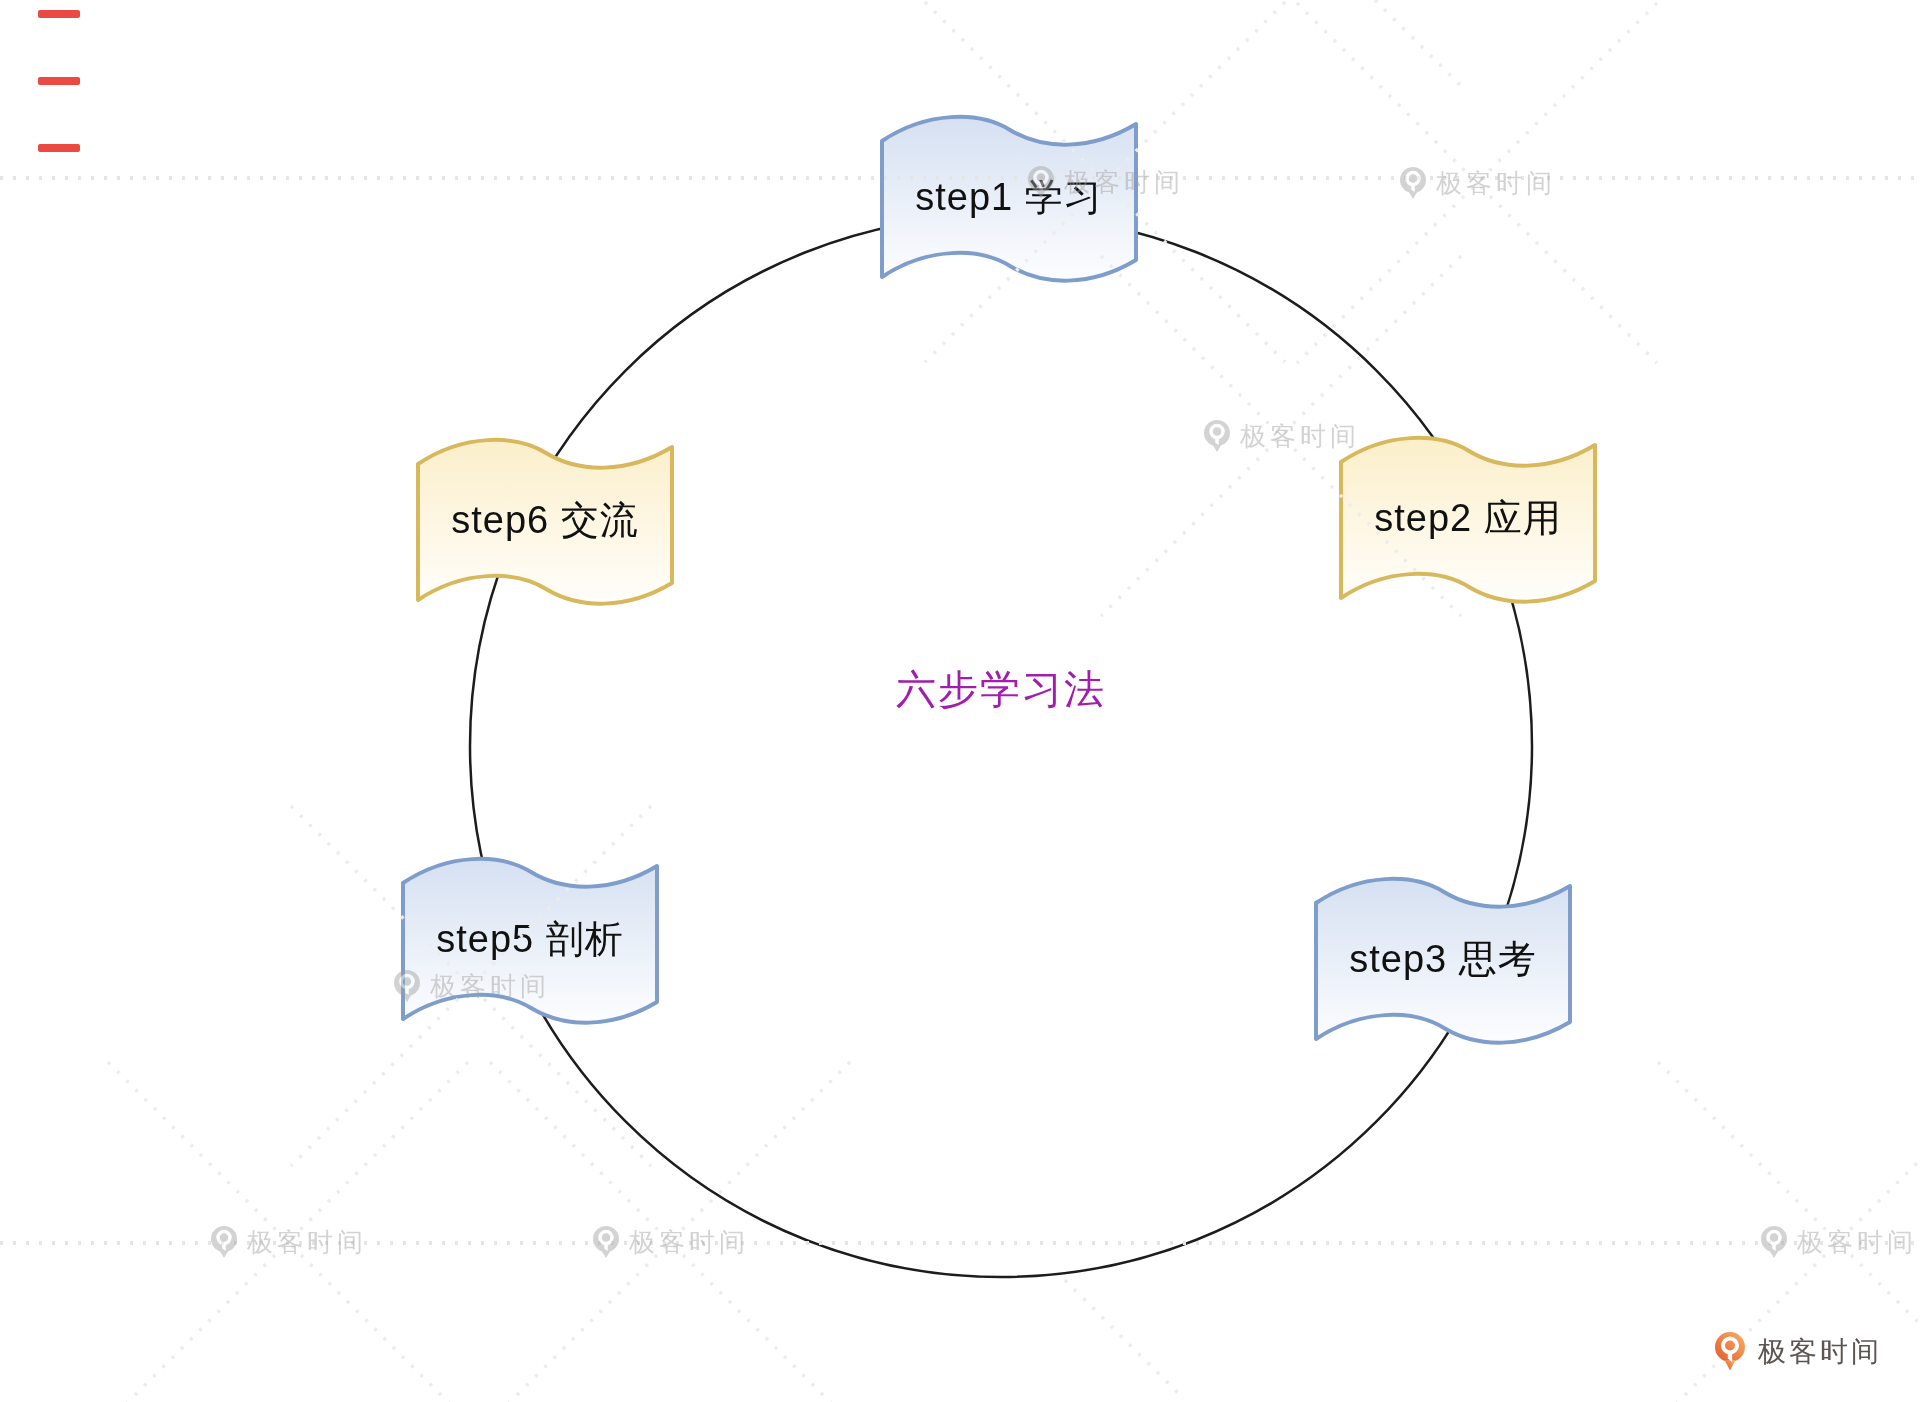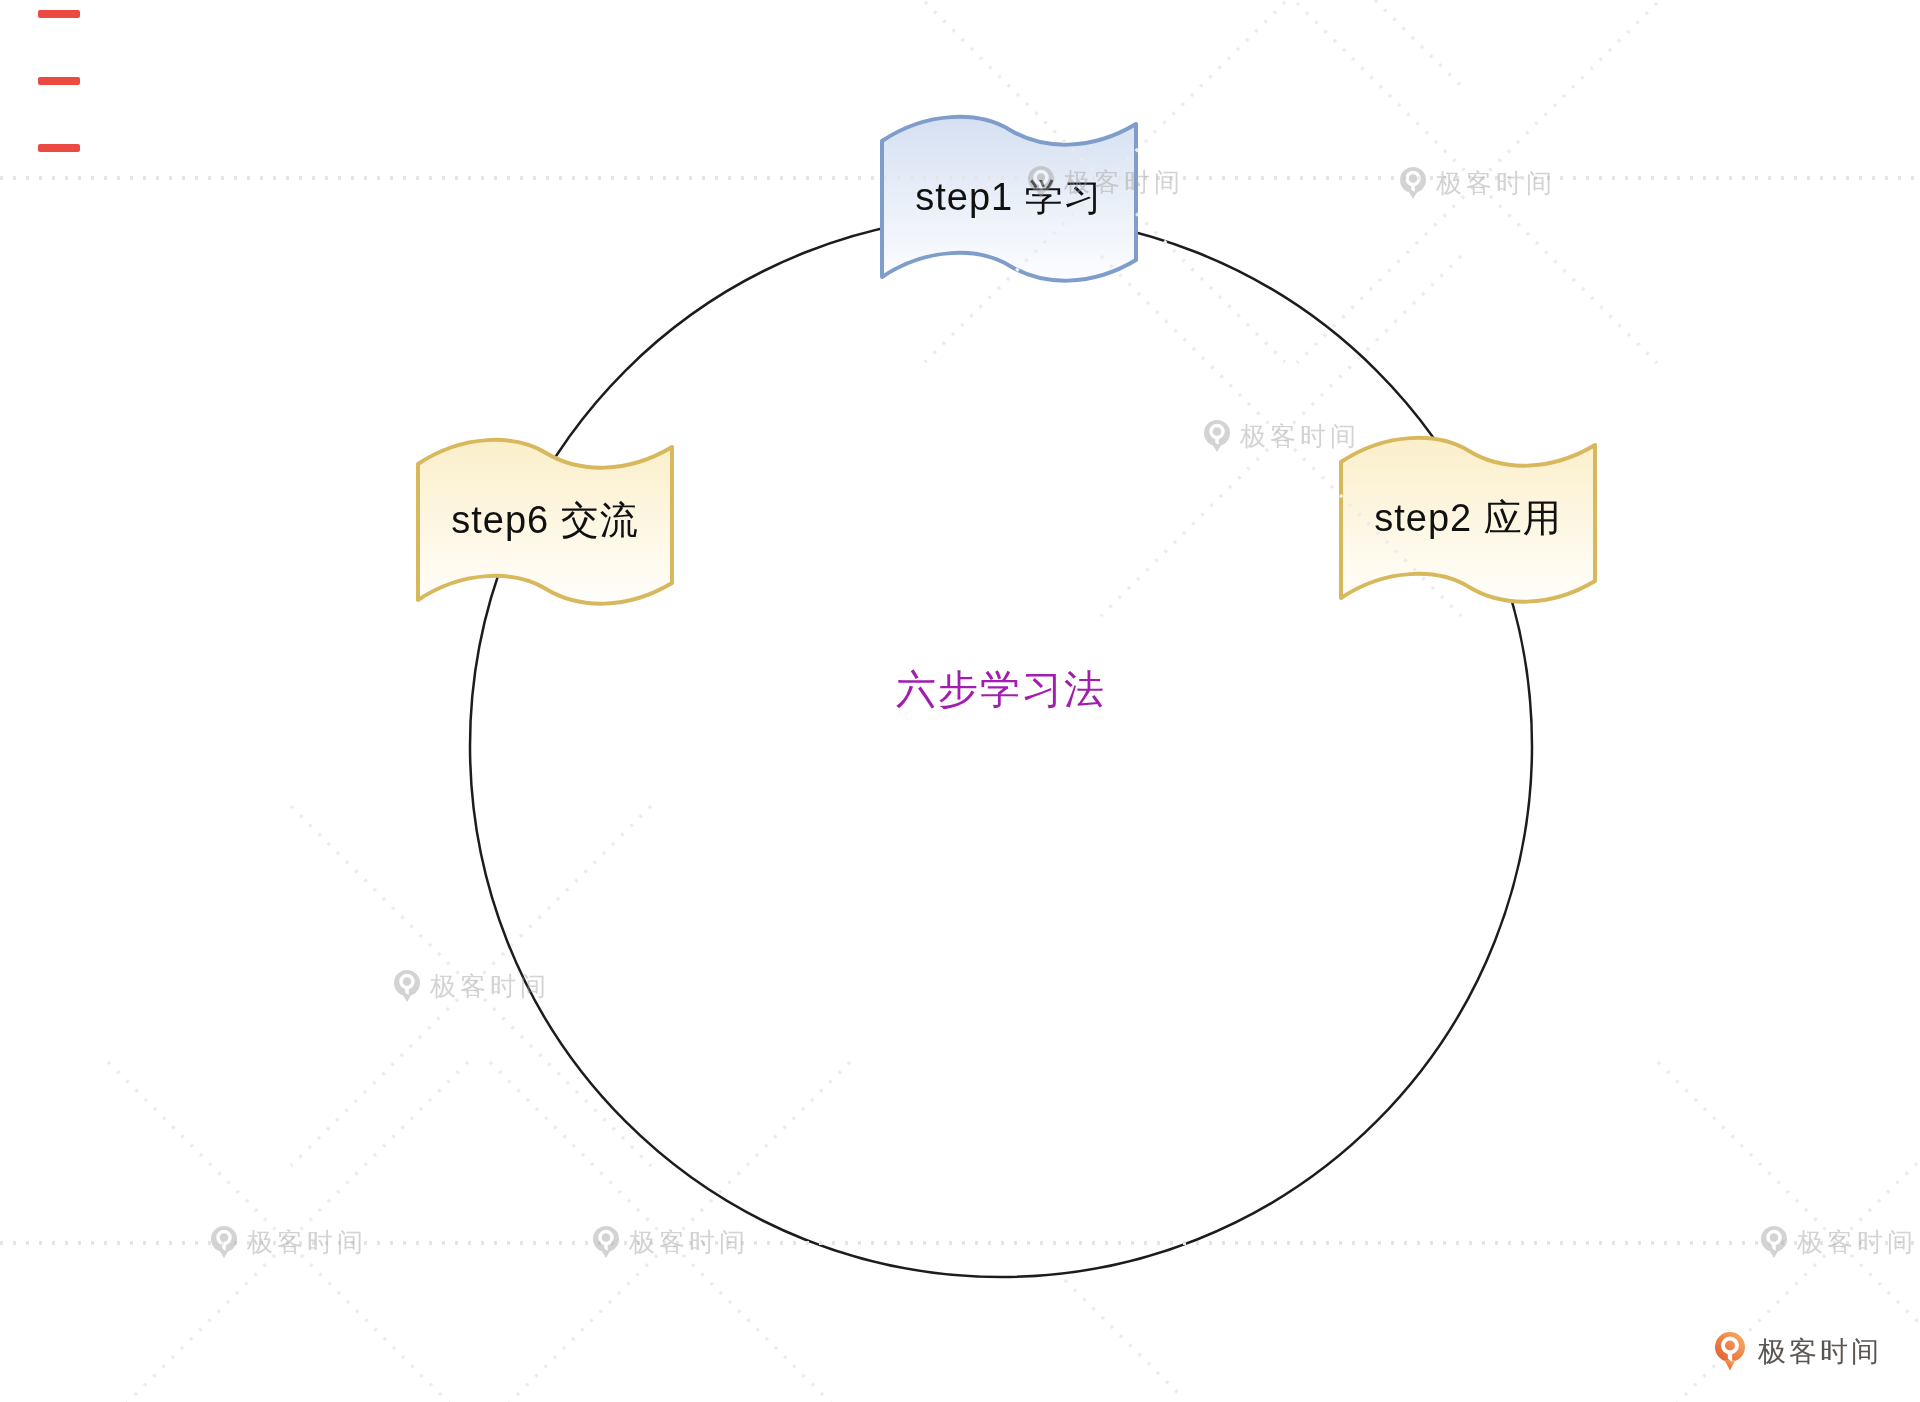--- a/index.html
+++ b/index.html
@@ -72,22 +72,48 @@
         <stop offset="0%" stop-color="#fbefca"></stop>
             <stop offset="50%" stop-color="#fdf6e2"></stop>
             <stop offset="100%" stop-color="#fffefb"></stop>
       </linearGradient>
         </defs>
       <path d="M 5 32 C 50 2, 102 2, 133 21 C 166 41, 214 42, 259 15 L 259 151 C 214 178, 166 177, 133 157 C 102 138, 50 138, 5 168 Z" fill="url(#gy2)" stroke="#d8b85c" stroke-width="4" stroke-linejoin="round"></path>
     </svg>
     <div class="flag-label">step2 应用</div>
   </div>
 
-
-
+  <div class="flag" style="left:1311px; top:871px;">
+    <svg class="flag-shape" width="264" height="184" viewBox="0 0 264 184" aria-hidden="true">
+      <defs>
+          <linearGradient id="gb3" x1="0" y1="0" x2="0" y2="1">
+        <stop offset="0%" stop-color="#d5e0f2"></stop>
+            <stop offset="50%" stop-color="#e9eff8"></stop>
+            <stop offset="100%" stop-color="#fcfdff"></stop>
+      </linearGradient>
+        </defs>
+      <path d="M 5 32 C 50 2, 102 2, 133 21 C 166 41, 214 42, 259 15 L 259 151 C 214 178, 166 177, 133 157 C 102 138, 50 138, 5 168 Z" fill="url(#gb3)" stroke="#7e9dcb" stroke-width="4" stroke-linejoin="round"></path>
+    </svg>
+    <div class="flag-label">step3 思考</div>
+  </div>
+
+
+  <div class="flag" style="left:398px; top:851px;">
+    <svg class="flag-shape" width="264" height="184" viewBox="0 0 264 184" aria-hidden="true">
+      <defs>
+          <linearGradient id="gb5" x1="0" y1="0" x2="0" y2="1">
+        <stop offset="0%" stop-color="#d5e0f2"></stop>
+            <stop offset="50%" stop-color="#e9eff8"></stop>
+            <stop offset="100%" stop-color="#fcfdff"></stop>
+      </linearGradient>
+        </defs>
+      <path d="M 5 32 C 50 2, 102 2, 133 21 C 166 41, 214 42, 259 15 L 259 151 C 214 178, 166 177, 133 157 C 102 138, 50 138, 5 168 Z" fill="url(#gb5)" stroke="#7e9dcb" stroke-width="4" stroke-linejoin="round"></path>
+    </svg>
+    <div class="flag-label">step5 剖析</div>
+  </div>
 
   <div class="flag" style="left:413px; top:432px;">
     <svg class="flag-shape" width="264" height="184" viewBox="0 0 264 184" aria-hidden="true">
       <defs>
           <linearGradient id="gy6" x1="0" y1="0" x2="0" y2="1">
         <stop offset="0%" stop-color="#fbefca"></stop>
             <stop offset="50%" stop-color="#fdf6e2"></stop>
             <stop offset="100%" stop-color="#fffefb"></stop>
       </linearGradient>
         </defs>

